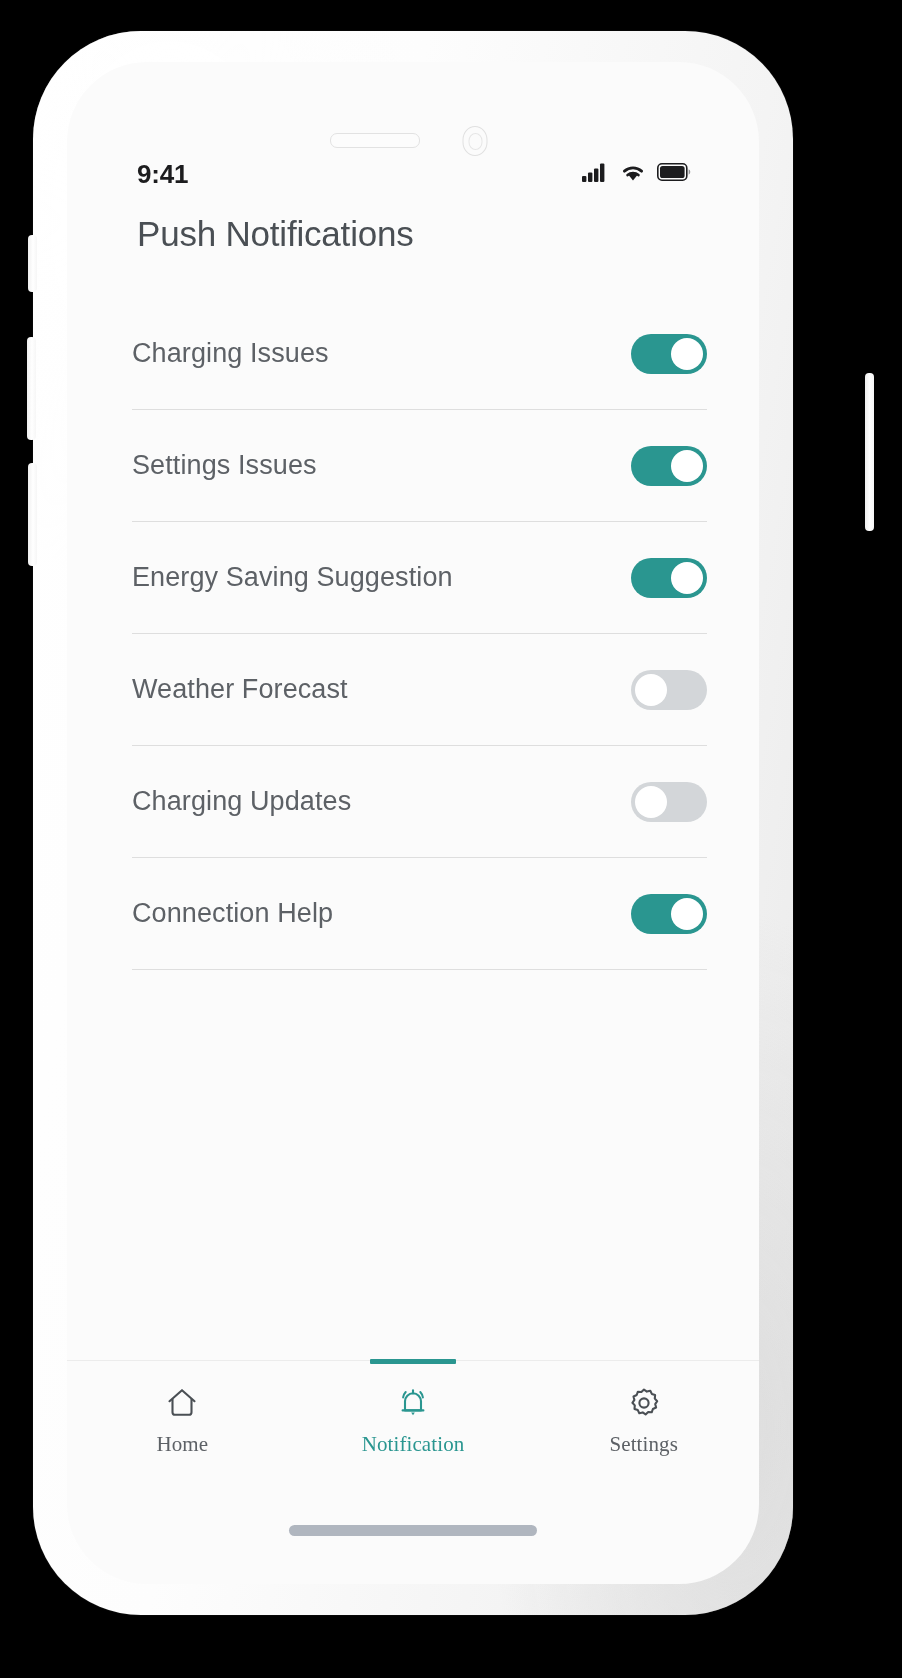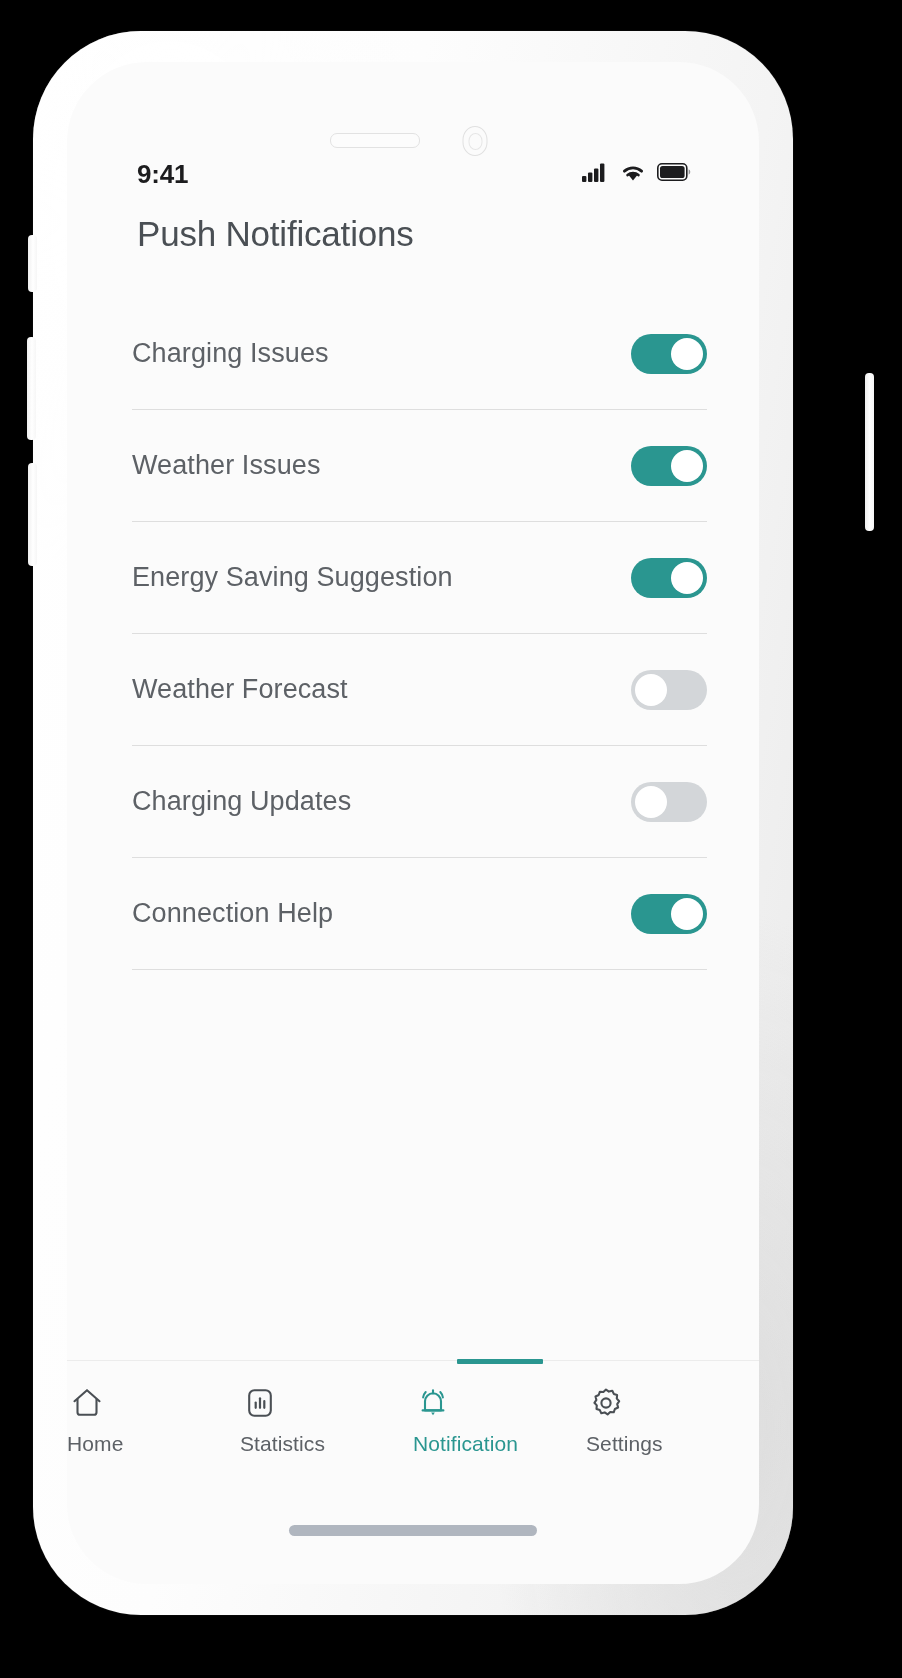--- a/index.html
+++ b/index.html
@@ -186,23 +186,24 @@
     border-top: 1.6px solid #ececec;
     display: flex;
     align-items: flex-start;
     padding-top: 22px;
     box-sizing: border-box;
   }
   .tab-item {
     flex: 1;
     display: flex;
     flex-direction: column;
-    align-items: flex-start;
+    align-items: center;
     gap: 9px;
     position: relative;
+    font-family: Liberation Serif, serif;
   }
   .tab-indicator {
     position: absolute;
     top: -24px;
     left: 50%;
     transform: translateX(-50%);
     width: 86px;
     height: 5px;
     background: #2a9690;
     border-radius: 1px;
@@ -284,21 +285,21 @@
     <div class="settings-list">
 
       <div class="settings-row">
         <span class="row-label">Charging Issues</span>
         <span class="toggle on">
           <span class="knob"></span>
         </span>
       </div>
 
       <div class="settings-row">
-        <span class="row-label">Weather Issues</span>
+        <span class="row-label">Settings Issues</span>
         <span class="toggle on">
           <span class="knob"></span>
         </span>
       </div>
 
       <div class="settings-row">
         <span class="row-label">Energy Saving Suggestion</span>
         <span class="toggle on">
           <span class="knob"></span>
         </span>
@@ -332,31 +333,20 @@
       <div class="tab-item">
         <span class="tab-icon">
           <svg width="38" height="38" viewBox="0 0 38 38">
             <path d="M6.5 17.2 L19 6.2 L31.5 17.2" fill="none" stroke="#4a4f54" stroke-width="2.1" stroke-linecap="round" stroke-linejoin="round"></path>
             <path d="M9.5 15.1 V28.2 a2.6 2.6 0 0 0 2.6 2.6 H25.9 a2.6 2.6 0 0 0 2.6 -2.6 V15.1" fill="none" stroke="#4a4f54" stroke-width="2.1" stroke-linejoin="round"></path>
           </svg>
         </span>
         <span class="tab-label">Home</span>
       </div>
 
-      <div class="tab-item">
-        <span class="tab-icon">
-          <svg width="38" height="38" viewBox="0 0 38 38">
-            <rect x="8.2" y="6.2" width="21.6" height="25.6" rx="5.2" fill="none" stroke="#4a4f54" stroke-width="2.1"></rect>
-            <rect x="13.6" y="17.5" width="2.2" height="7.4" rx="1.1" fill="#4a4f54"></rect>
-            <rect x="17.9" y="13.2" width="2.2" height="11.7" rx="1.1" fill="#4a4f54"></rect>
-            <rect x="22.2" y="16.0" width="2.2" height="8.9" rx="1.1" fill="#4a4f54"></rect>
-          </svg>
-        </span>
-        <span class="tab-label">Statistics</span>
-      </div>
 
       <div class="tab-item active">
         <span class="tab-indicator"></span>
         <span class="tab-icon">
           <svg width="38" height="38" viewBox="0 0 38 38">
             <path d="M11.0 26.4 V17.3 a8.0 8.0 0 0 1 16.0 0 V26.4 Z" fill="none" stroke="#2a9690" stroke-width="2.1" stroke-linejoin="round"></path>
             <line x1="8.6" y1="26.4" x2="29.4" y2="26.4" stroke="#2a9690" stroke-width="2.1" stroke-linecap="round"></line>
             <path d="M17.2 28.6 h3.6 l-1.8 2.6 Z" fill="#2a9690"></path>
             <line x1="19" y1="6.4" x2="19" y2="9.4" stroke="#2a9690" stroke-width="2.1" stroke-linecap="round"></line>
             <path d="M9.1 13.4 a10 10 0 0 1 2.6 -5.4" fill="none" stroke="#2a9690" stroke-width="2.0" stroke-linecap="round"></path>

